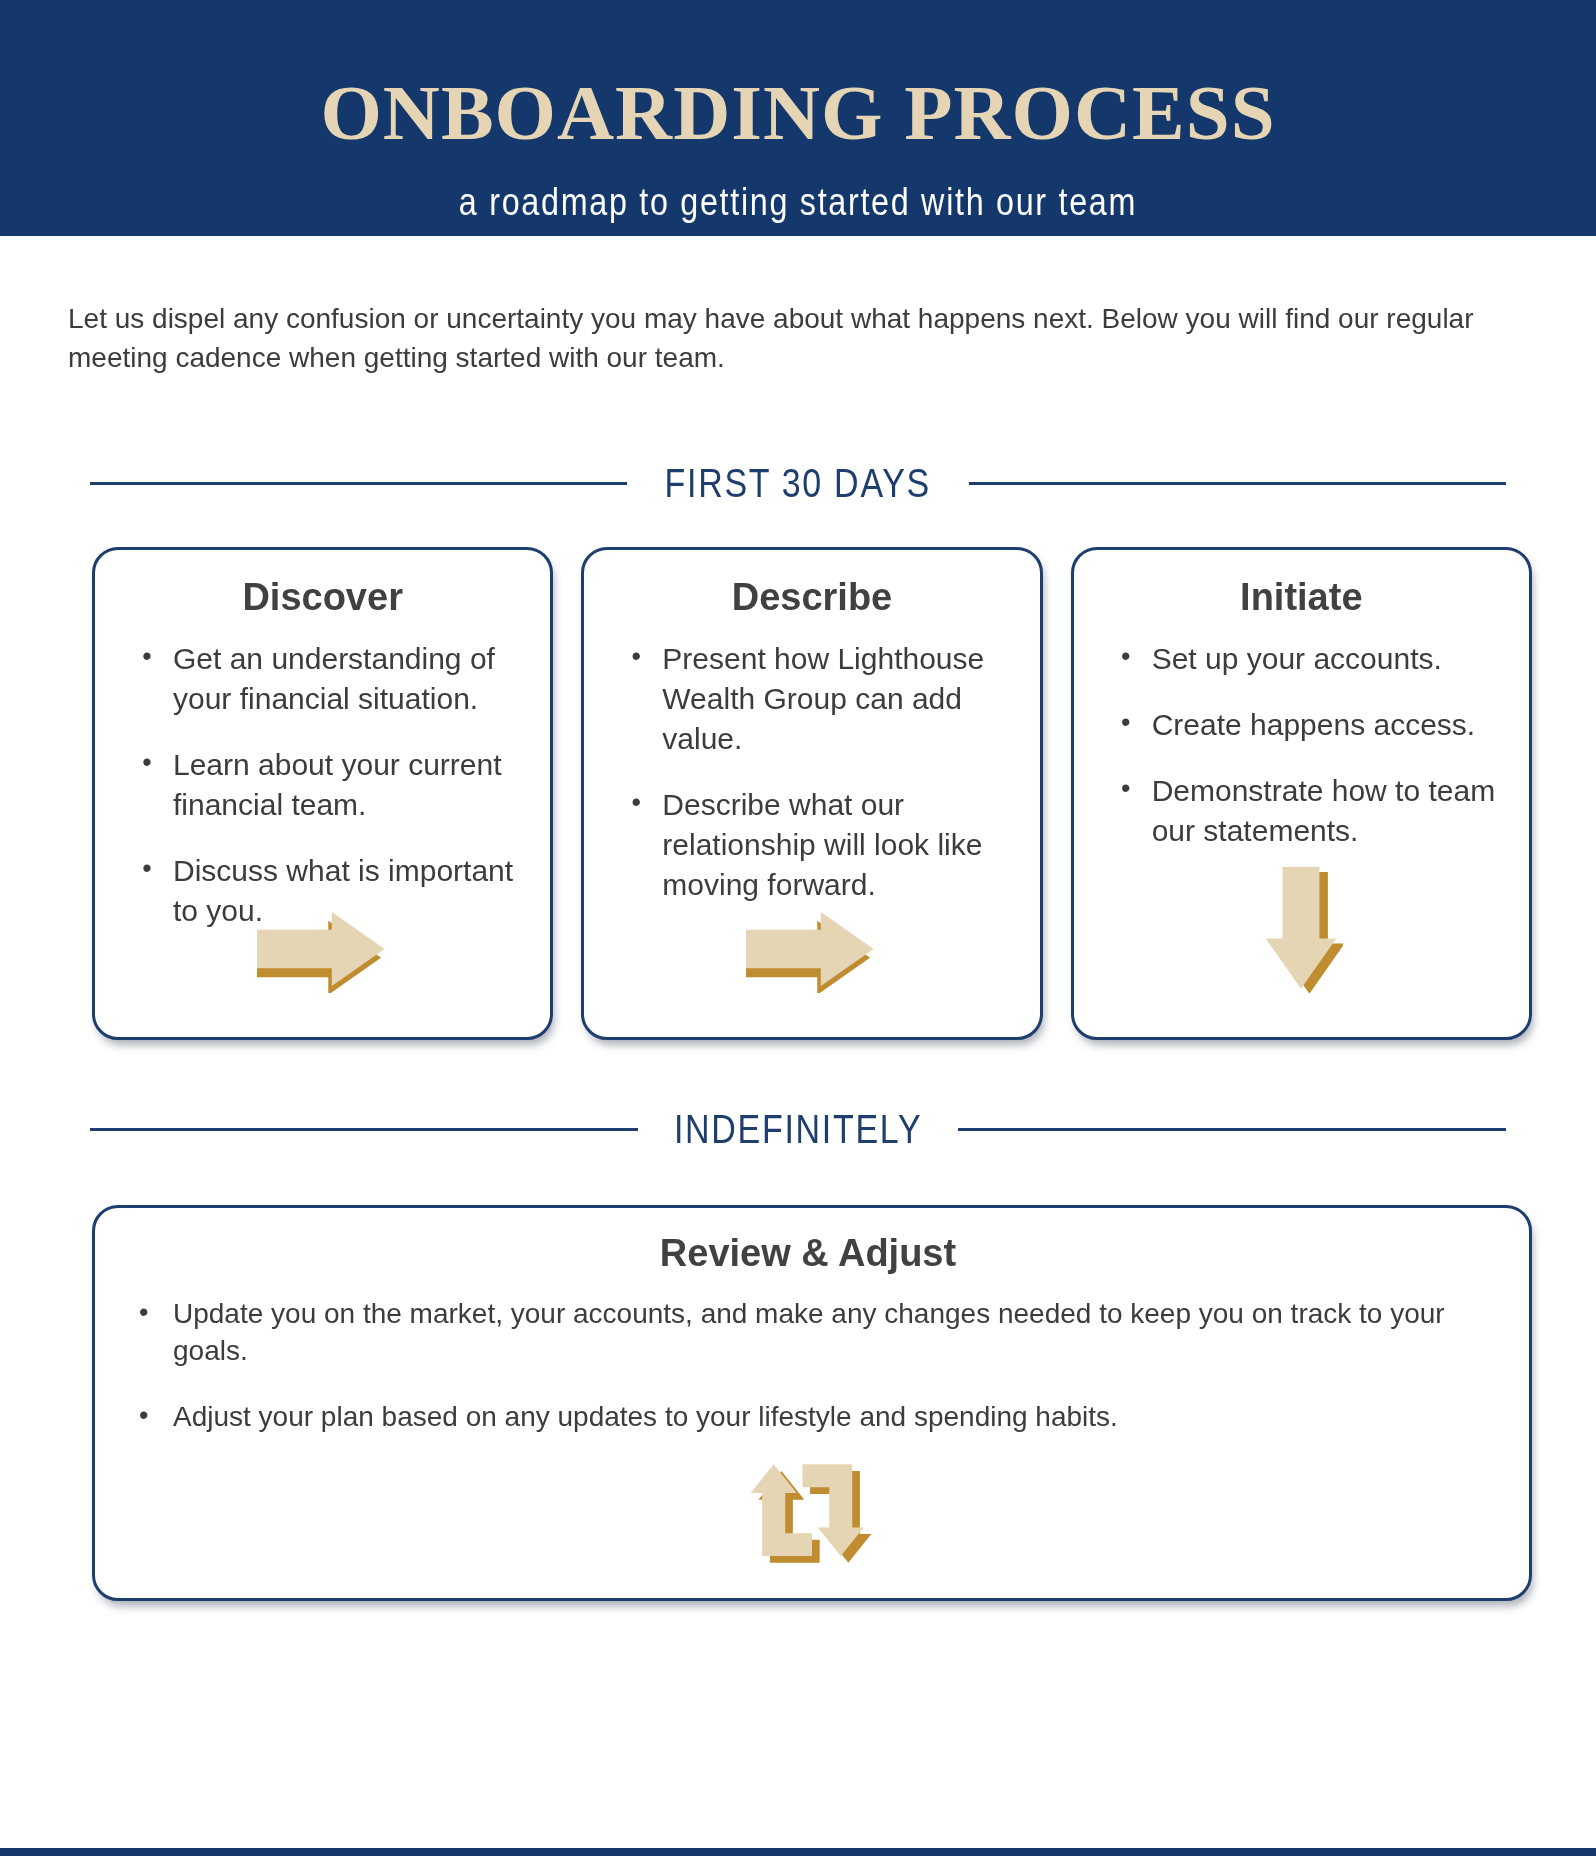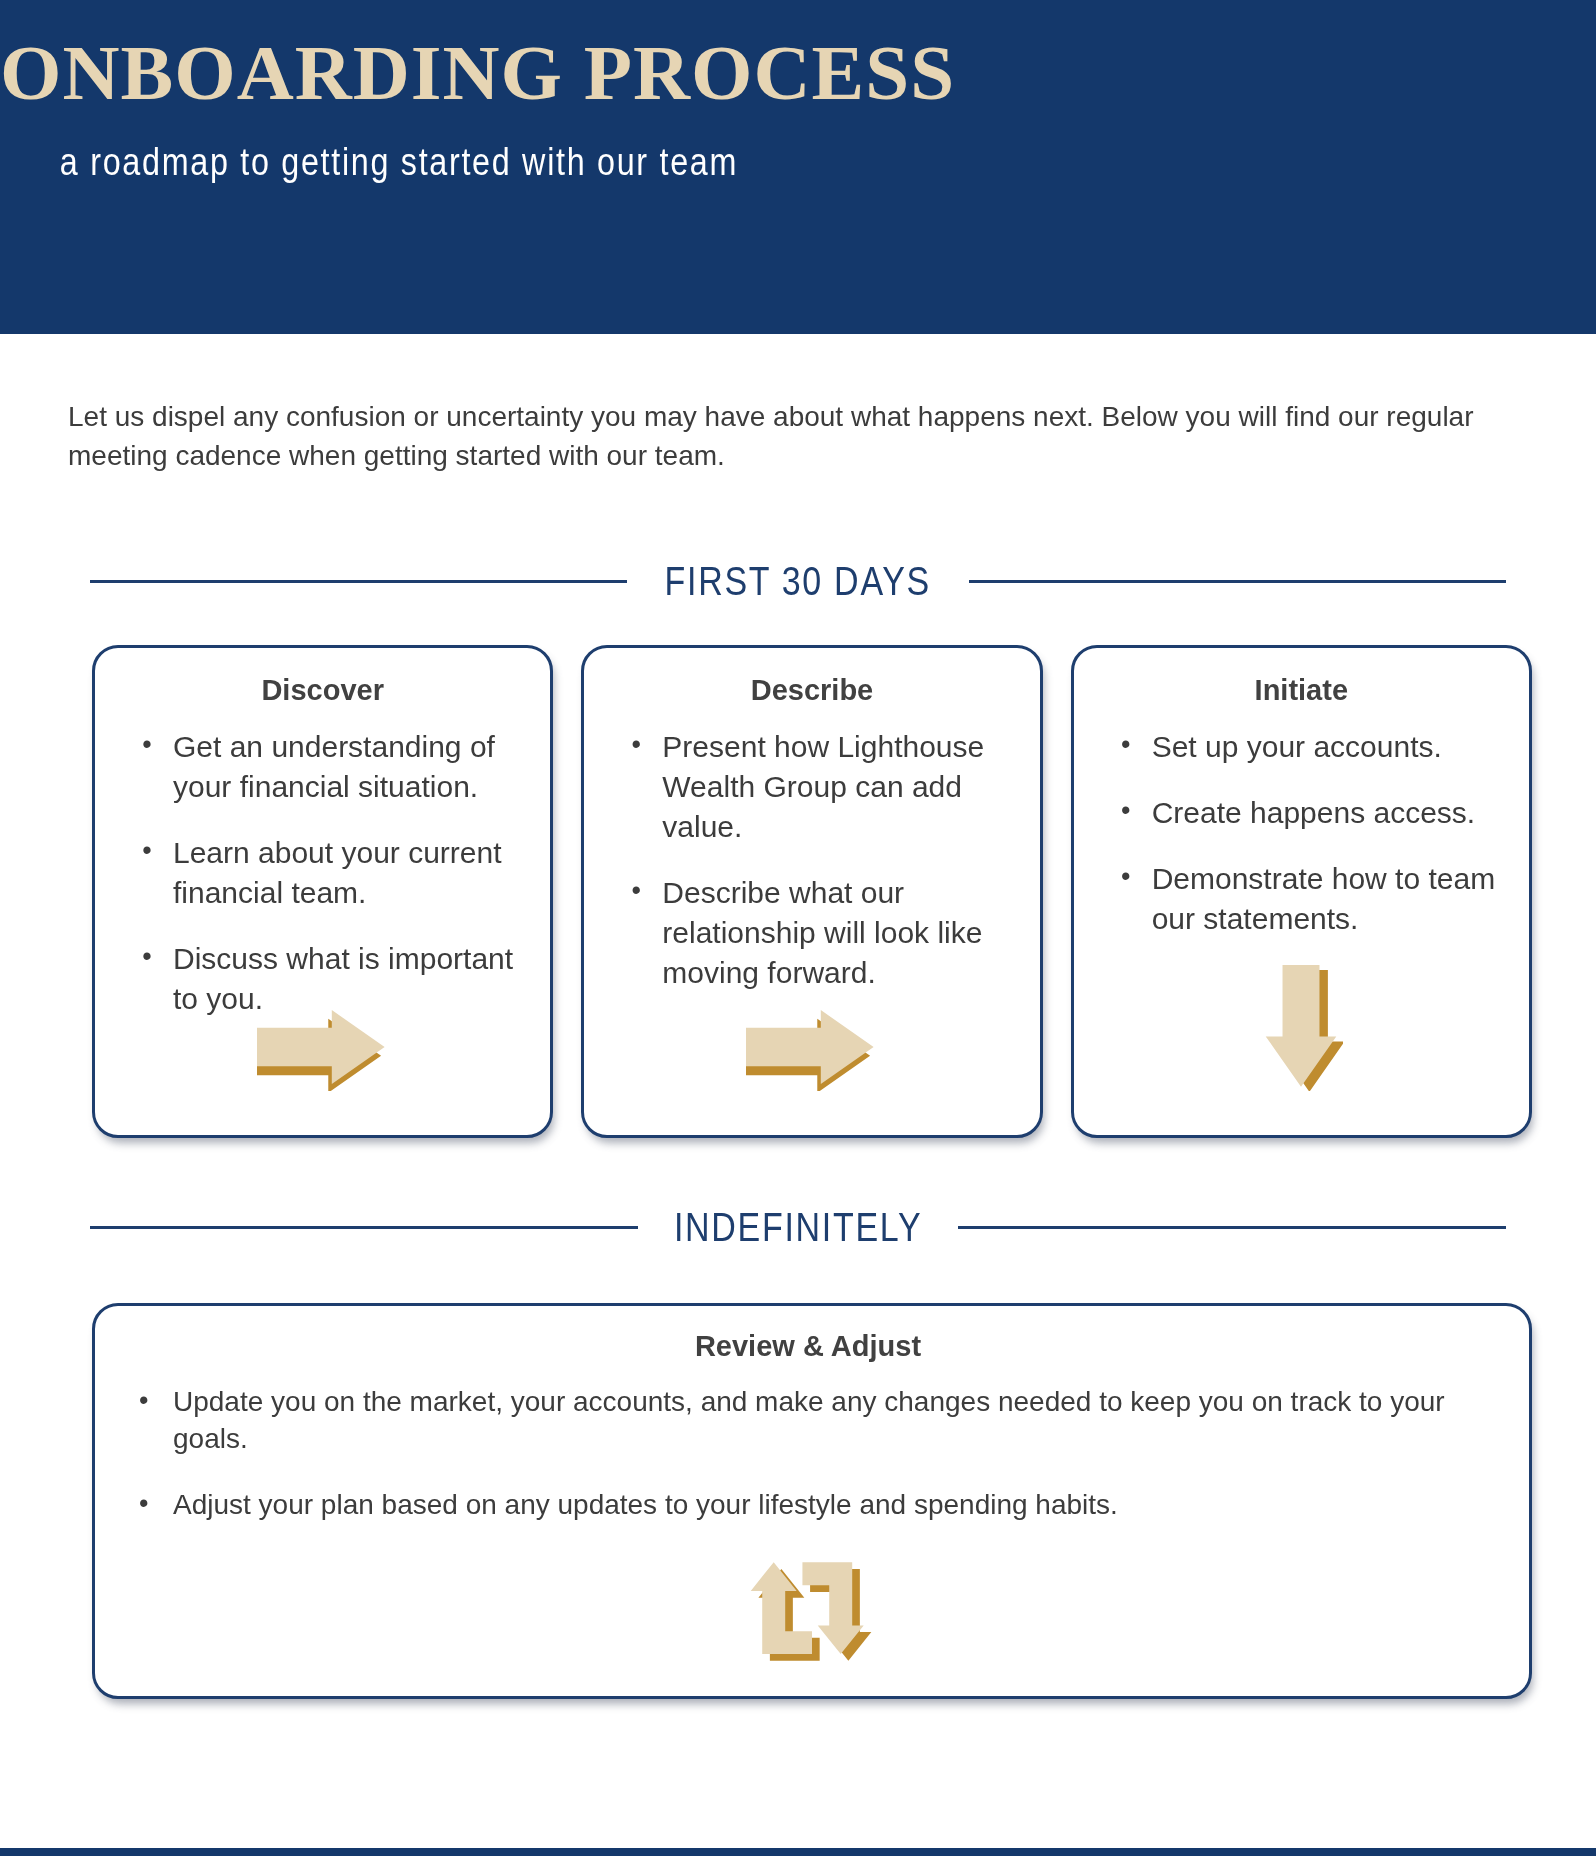--- a/index.html
+++ b/index.html
@@ -5,24 +5,25 @@
   html,body{margin:0;padding:0;background:#ffffff;}
   .page{
     position:relative;
     width:1596px;height:1856px;
     background:var(--white,#fff);
     font-family:"Liberation Sans", sans-serif;
     overflow:hidden;
   }
   
   .header{
-    height:334px;
+    height:236px;
     background:var(--navy,#14386B);
+    text-align:center;
     box-sizing:border-box;
-    padding-top:32px;
+    padding-top:72px;
   }
   .page-title{
     margin:0;
     font-family:"Liberation Serif", serif;
     font-weight:bold;
     font-size:79px;
     letter-spacing:1px;
     color:var(--tan,#E6D5B4);
     line-height:1.05;
   }
@@ -87,21 +88,21 @@
     padding:26px 26px 24px 26px;
   }
   .card.wide{
     margin:52px 64px 0 92px;
     min-height:396px;
     padding:24px 42px 24px 34px;
   }
   .card-title{
     text-align:center;
     font-weight:bold;
-    font-size:29px;
+    font-size:38px;
     color:var(--card_title,#414141);
     margin:0 0 20px 0;
   }
   ul.bullets{
     list-style:none;
     margin:0;padding:0;
   }
   .bullets li{
     display:flex;
     font-size:30px;

